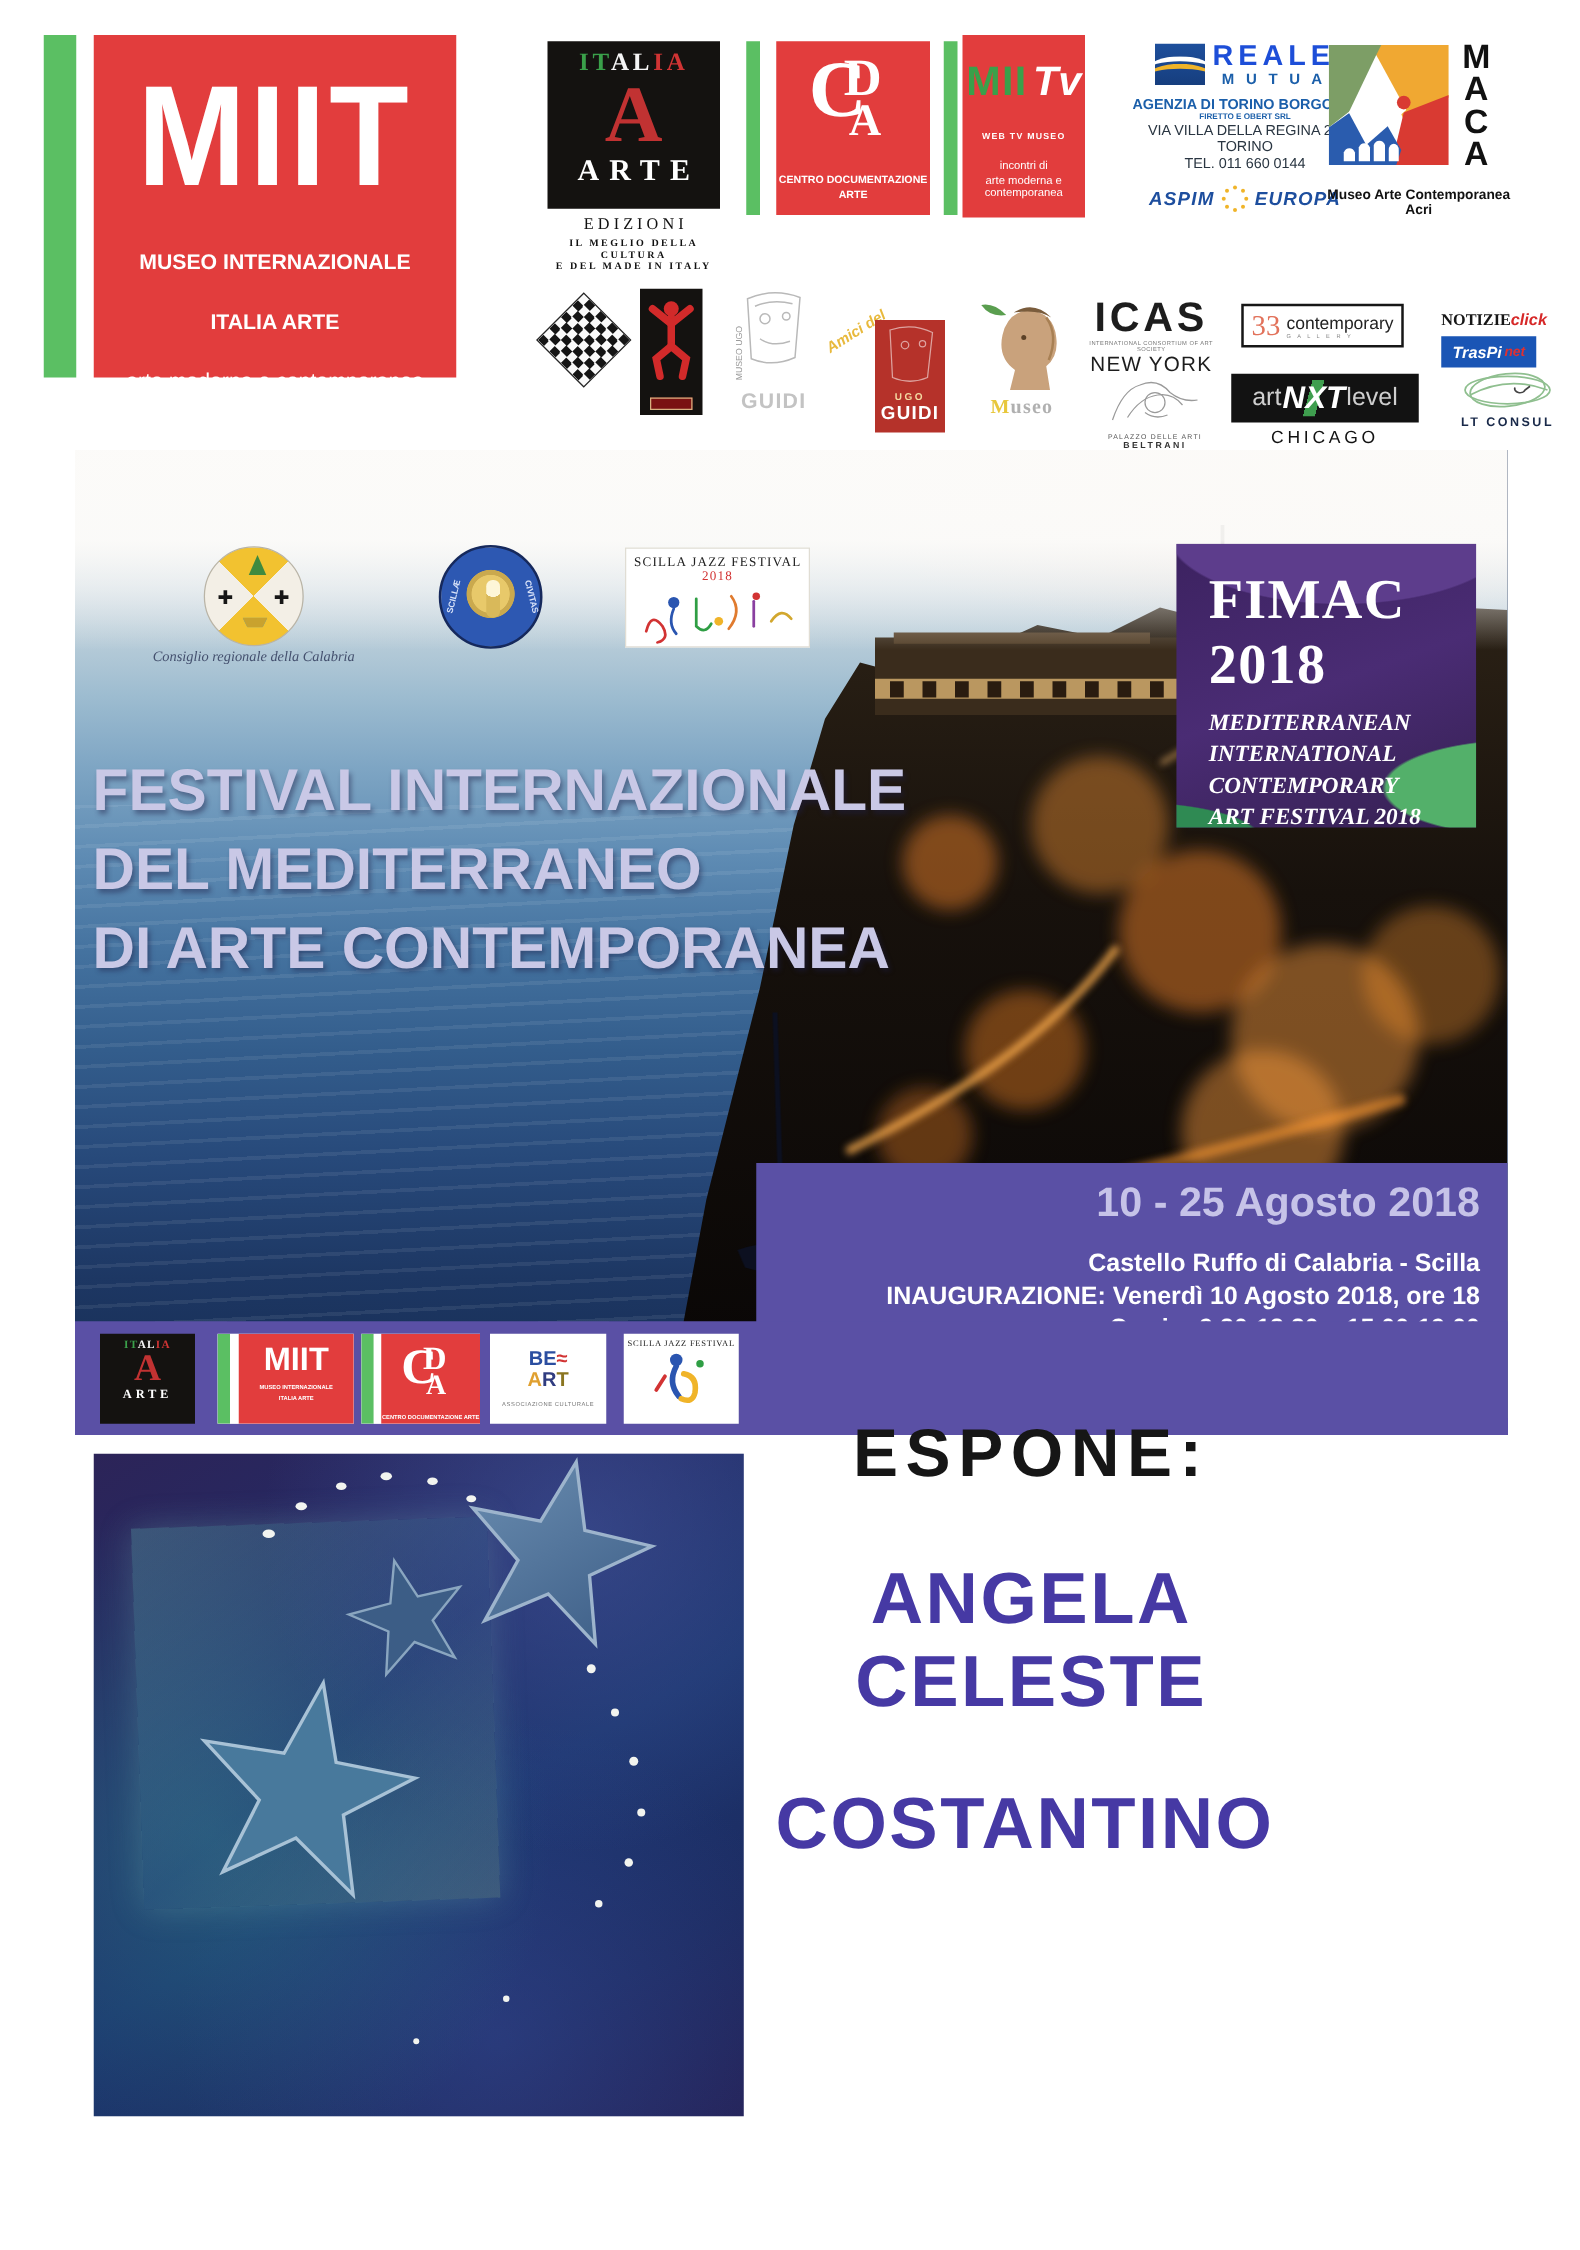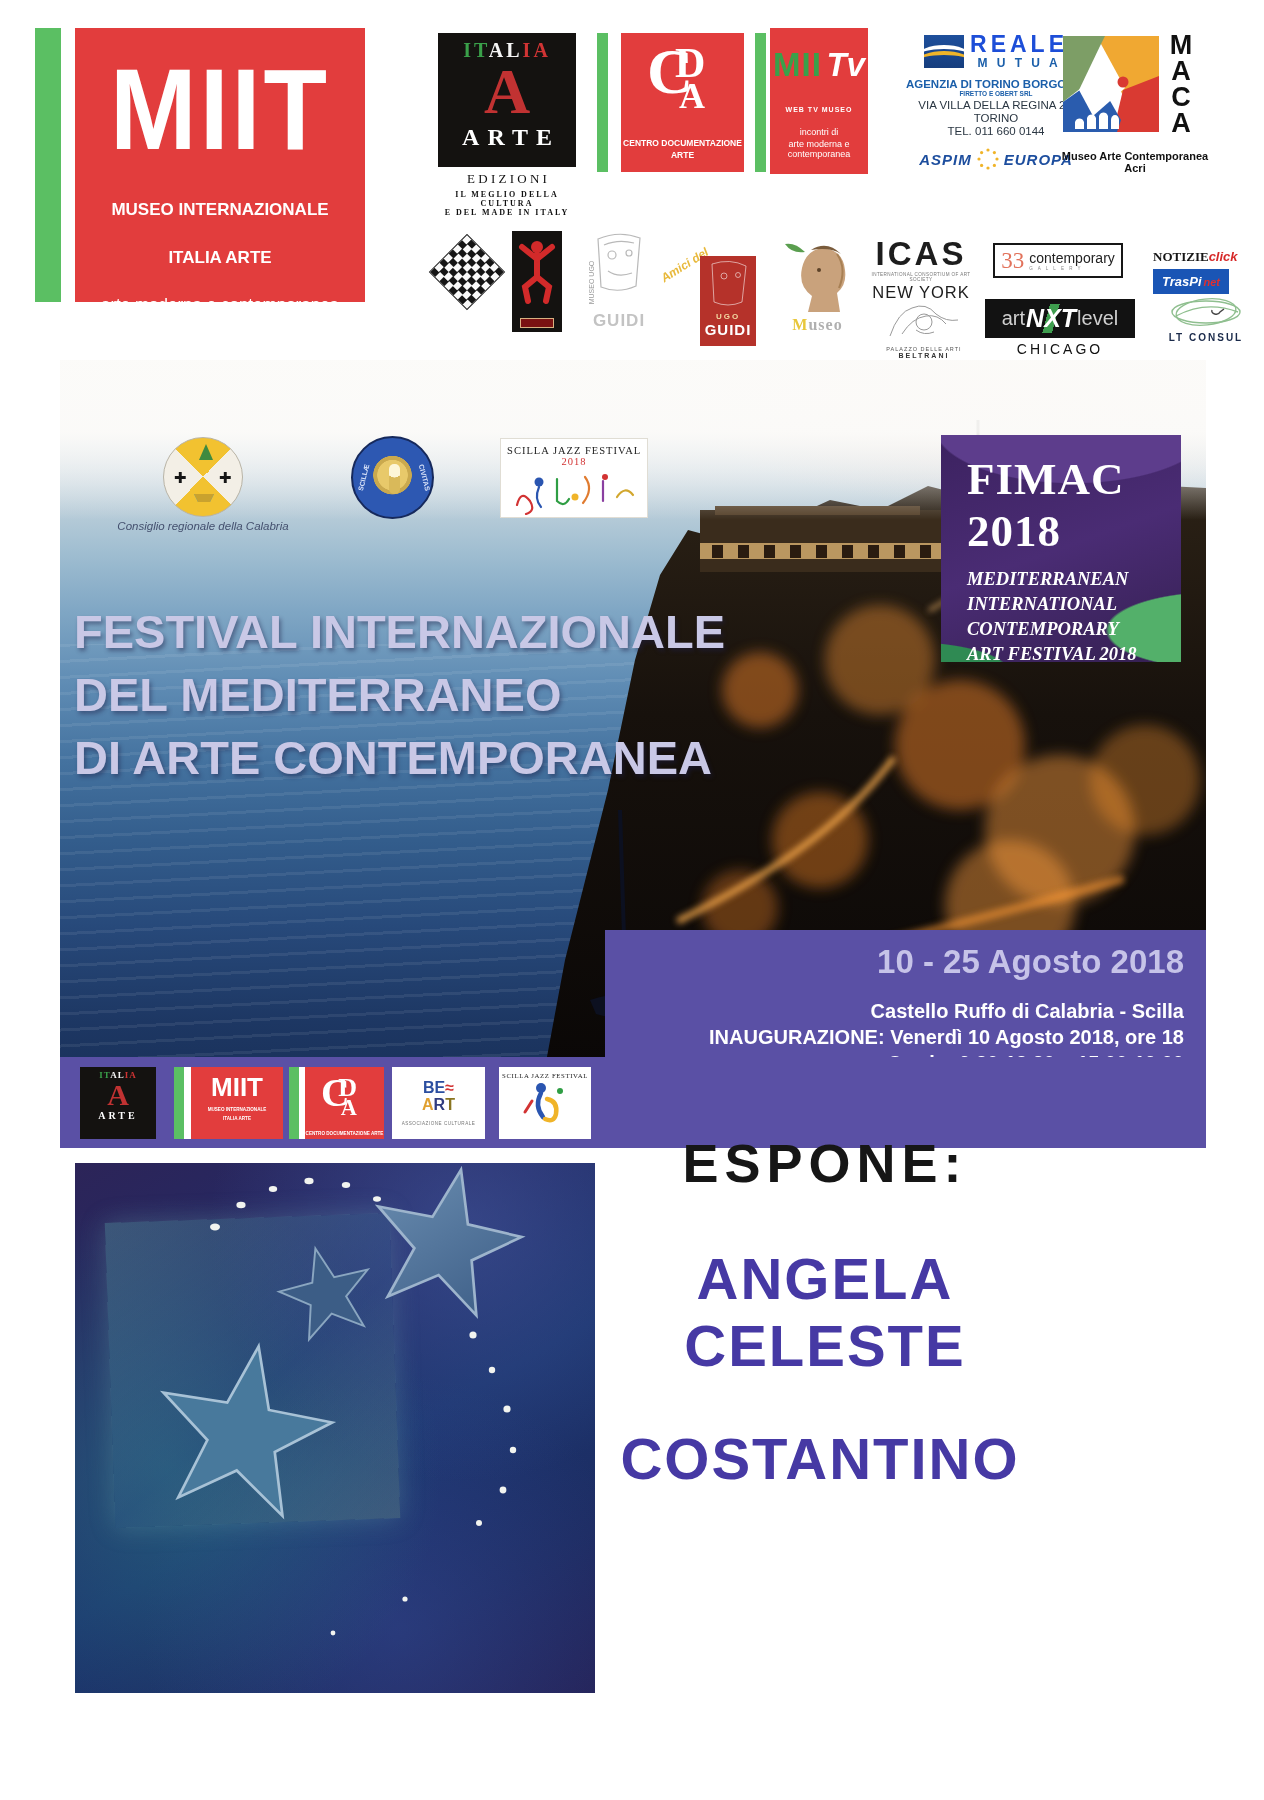--- a/index.html
+++ b/index.html
@@ -311,21 +311,21 @@
     </svg>
     <div class="abs" style="left:0;top:0;width:100%;height:160px;background:linear-gradient(180deg,rgba(252,251,249,.95) 45%,rgba(252,251,249,0))"></div>
   </div>
 
   <div class="abs" style="left:103px;top:77px;width:80px;height:80px;border-radius:50%;border:1px solid #b9b4a6;background:conic-gradient(from -45deg,#f2c230 0 25%,#f3efe6 0 50%,#f2c230 0 75%,#f3efe6 0);overflow:hidden">
     <div class="abs" style="left:35px;top:6px;width:0;height:0;border-left:7px solid transparent;border-right:7px solid transparent;border-bottom:16px solid #3f8a3f"></div>
     <div class="abs" style="left:10px;top:31px;font-size:15px;color:#161616">✚</div>
     <div class="abs" style="left:55px;top:31px;font-size:15px;color:#161616">✚</div>
     <div class="abs" style="left:30px;top:56px;width:20px;height:8px;background:#4aa3c9;border-bottom:8px solid #c9a22e;clip-path:polygon(0 0,100% 0,80% 100%,20% 100%)"></div>
   </div>
-  <div class="abs i ctr serif" style="left:28px;top:160px;width:230px;font-size:11.5px;color:#44506e;font-family:Liberation Sans, sans-serif">Consiglio regionale della Calabria</div>
+  <div class="abs i ctr serif" style="left:28px;top:160px;width:230px;font-size:11.5px;color:#44506e;font-family:Liberation Serif, serif">Consiglio regionale della Calabria</div>
 
   <div class="abs" style="left:291px;top:76px;width:83px;height:83px;border-radius:50%;background:radial-gradient(circle at 50% 47%,#e8c96a 0 26%,#caa94e 27% 33%,#2d58b2 34% 78%,#1e3f8a 79%);border:2px solid #16295c">
     <div class="abs" style="left:36px;top:26px;width:11px;height:30px;background:radial-gradient(circle at 50% 20%,#fdf6d8 0 30%,#d9b95a 31%);border-radius:5px"></div>
     <div class="abs b" style="left:-3px;top:36px;font-size:7px;color:#d8e2f8;transform:rotate(-76deg)">SCILLÆ</div>
     <div class="abs b" style="left:58px;top:36px;font-size:7px;color:#d8e2f8;transform:rotate(76deg)">CIVITAS</div>
   </div>
 
   <div class="abs ctr" style="left:440px;top:78px;width:148px;height:80px;background:#fff;border:1px solid #e0ddd4;padding-top:6px">
     <div style="font-size:10.5px;font-family:'Liberation Serif',serif;letter-spacing:1px;color:#222">
       <span>SCILLA JAZZ FESTIVAL</span> <span style="color:#d23333">2018</span>

